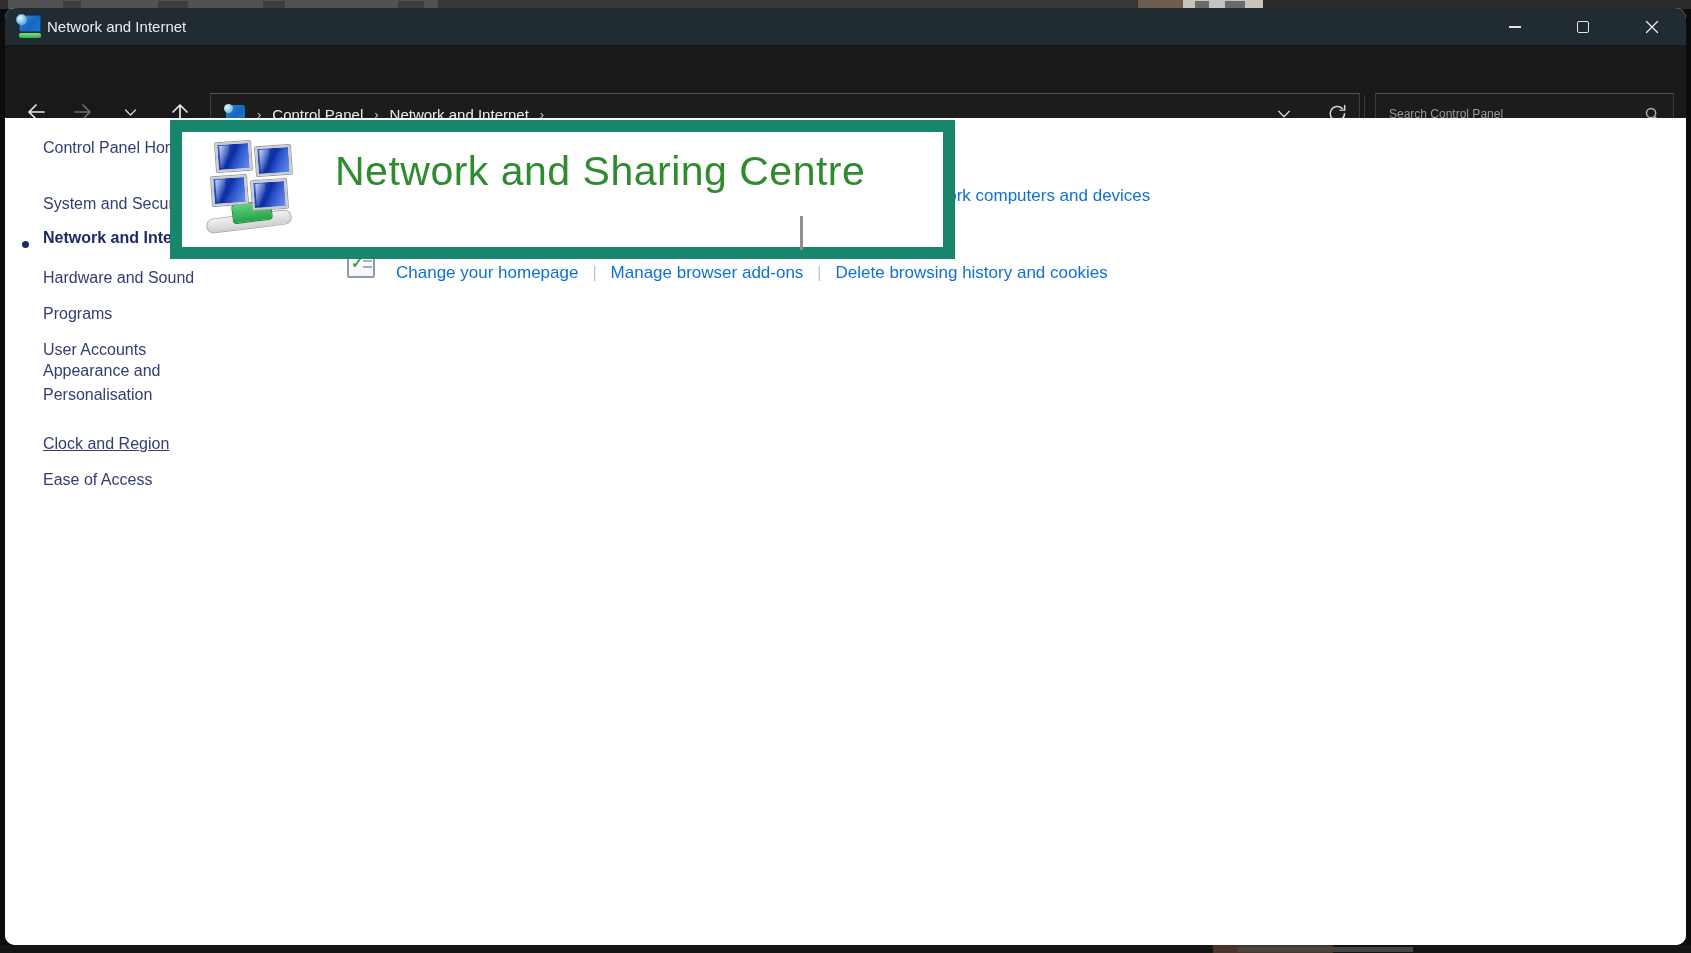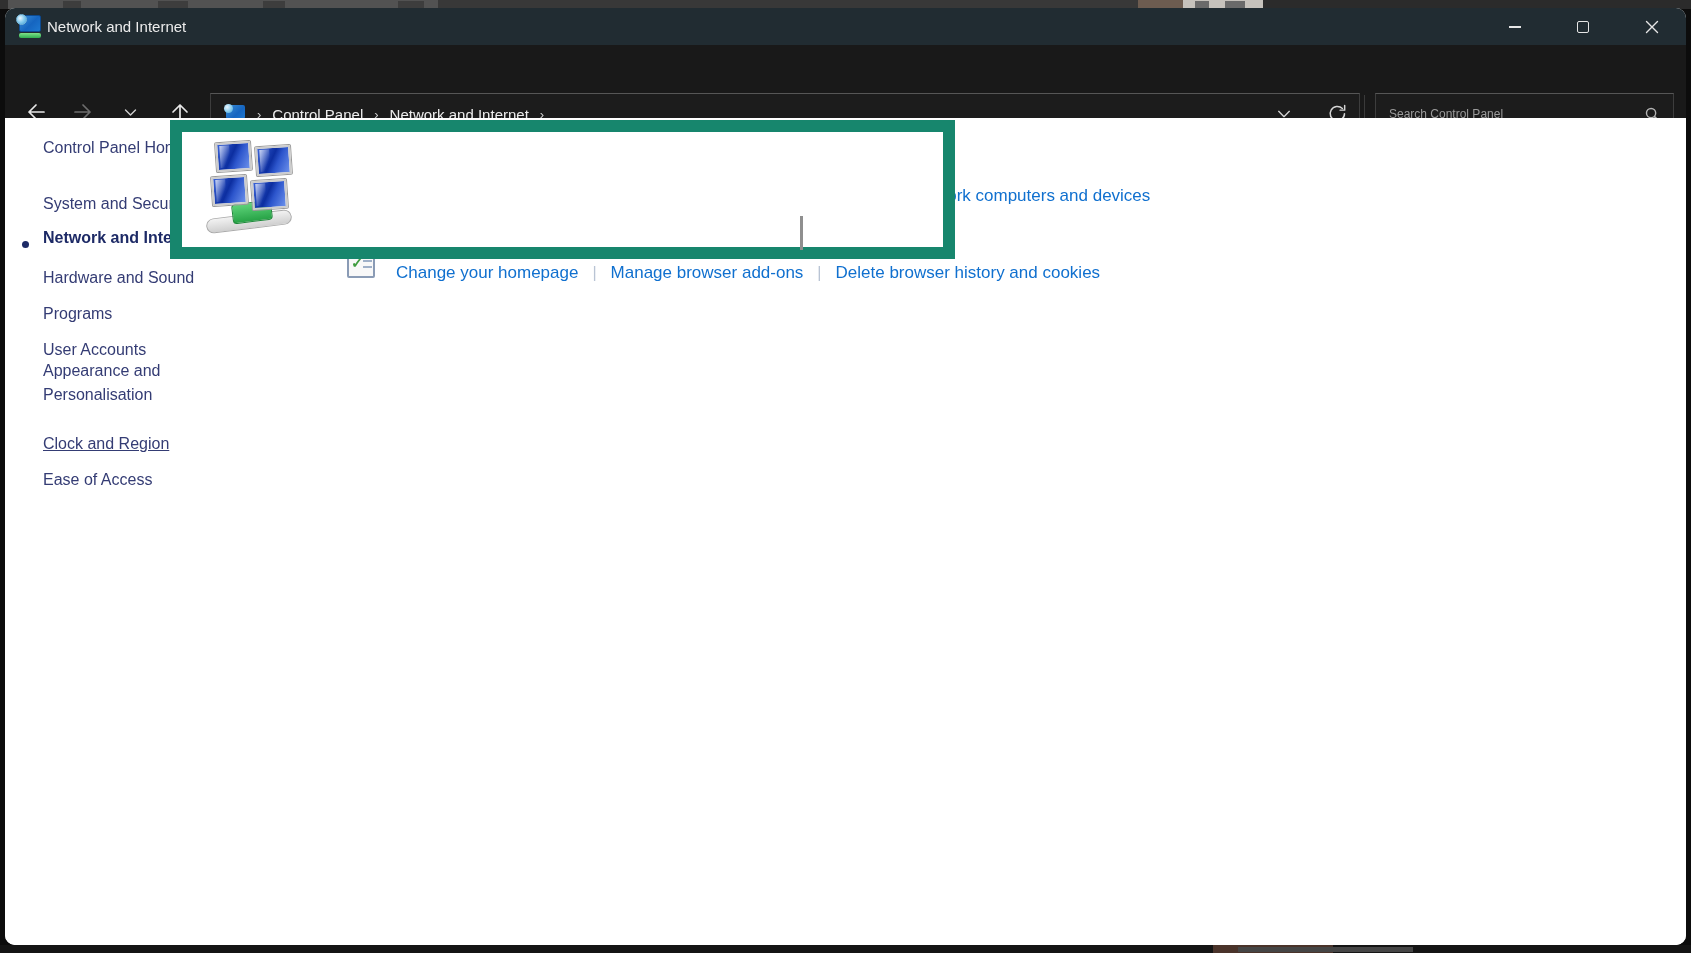--- a/index.html
+++ b/index.html
@@ -199,32 +199,33 @@
       <div class="io-icon">
         <div class="io-check">✓</div>
         <div class="io-line" style="top:6px;"></div>
         <div class="io-line" style="top:12px;"></div>
       </div>
       <div class="links-row">
         <span class="row-link">Change your homepage</span>
         <span class="row-sep">|</span>
         <span class="row-link">Manage browser add-ons</span>
         <span class="row-sep">|</span>
-        <span class="row-link">Delete browser history and cookies</span>
+        <span class="row-link">Delete browsing history and cookies</span>
       </div>
     </div>
 
     <div class="overlay">
       <div class="ov-inner">
         <div class="monitors">
           <div class="cable"></div>
           <div class="cable-green"></div>
           <div class="mon mon1"></div>
           <div class="mon mon2"></div>
           <div class="mon mon3"></div>
           <div class="mon mon4"></div>
         </div>
+        <div class="ov-heading">Network and Sharing Centre</div>
         <div class="ov-cursor"></div>
       </div>
     </div>
 
   </div>
 </div>
 
 </body></html>

